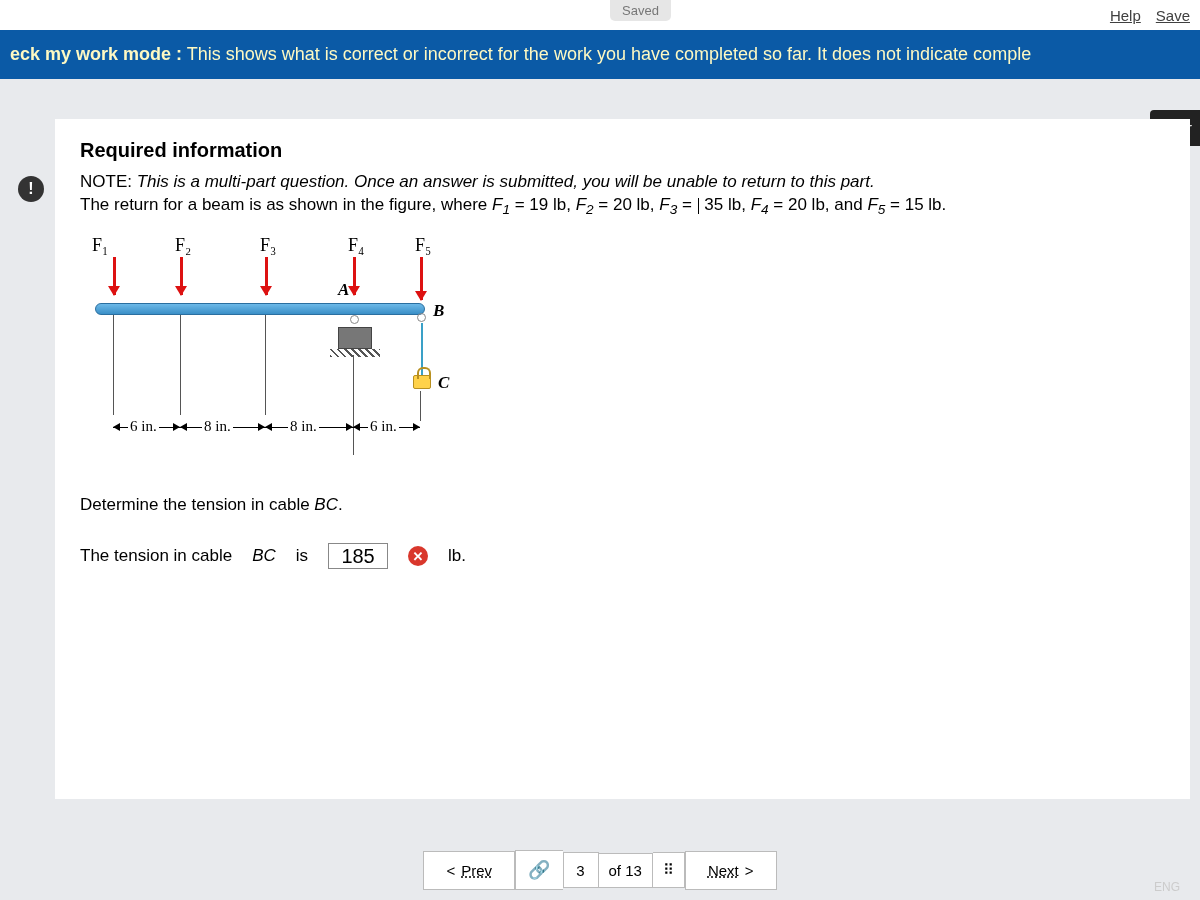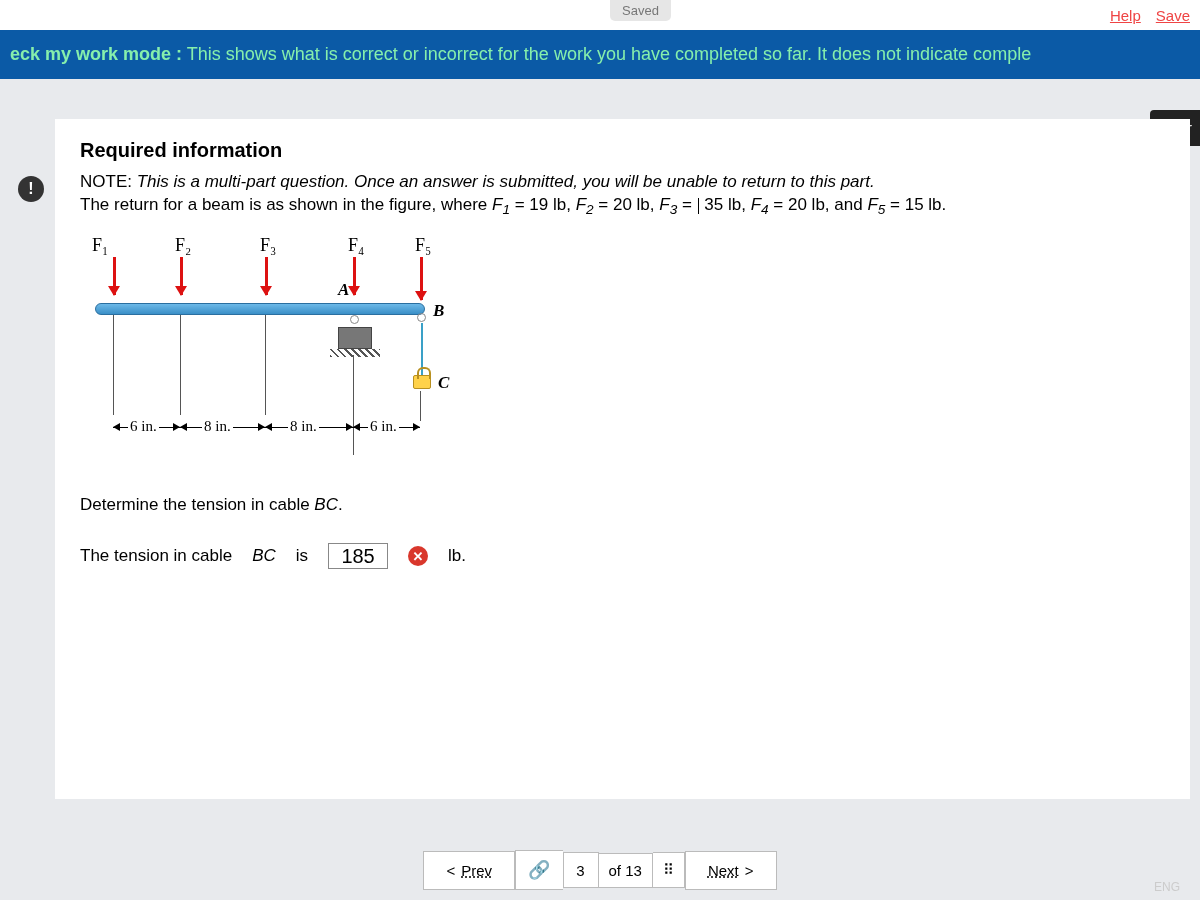--- a/index.html
+++ b/index.html
@@ -23,24 +23,24 @@
   .saved-pill {
     position: absolute;
     top: 0;
     left: 610px;
     background: #e6e6e6;
     color: #777;
     font-size: 13px;
     padding: 3px 12px;
     border-radius: 0 0 5px 5px;
   }
-  .top-link { color: #ef4444; font-size: 15px; text-decoration: underline; cursor: pointer; }
+  .top-link { color: #404040; font-size: 15px; text-decoration: underline; cursor: pointer; }
   .blue-bar {
     background: #0b5aa6;
-    color: #86efac;
+    color: #fef9c3;
     font-size: 18px;
     padding: 14px 10px;
     font-weight: 500;
   }
   .blue-bar strong { font-weight: 700; }
   .return-btn {
     position: absolute;
     right: 0;
     top: 110px;
     background: #222;

